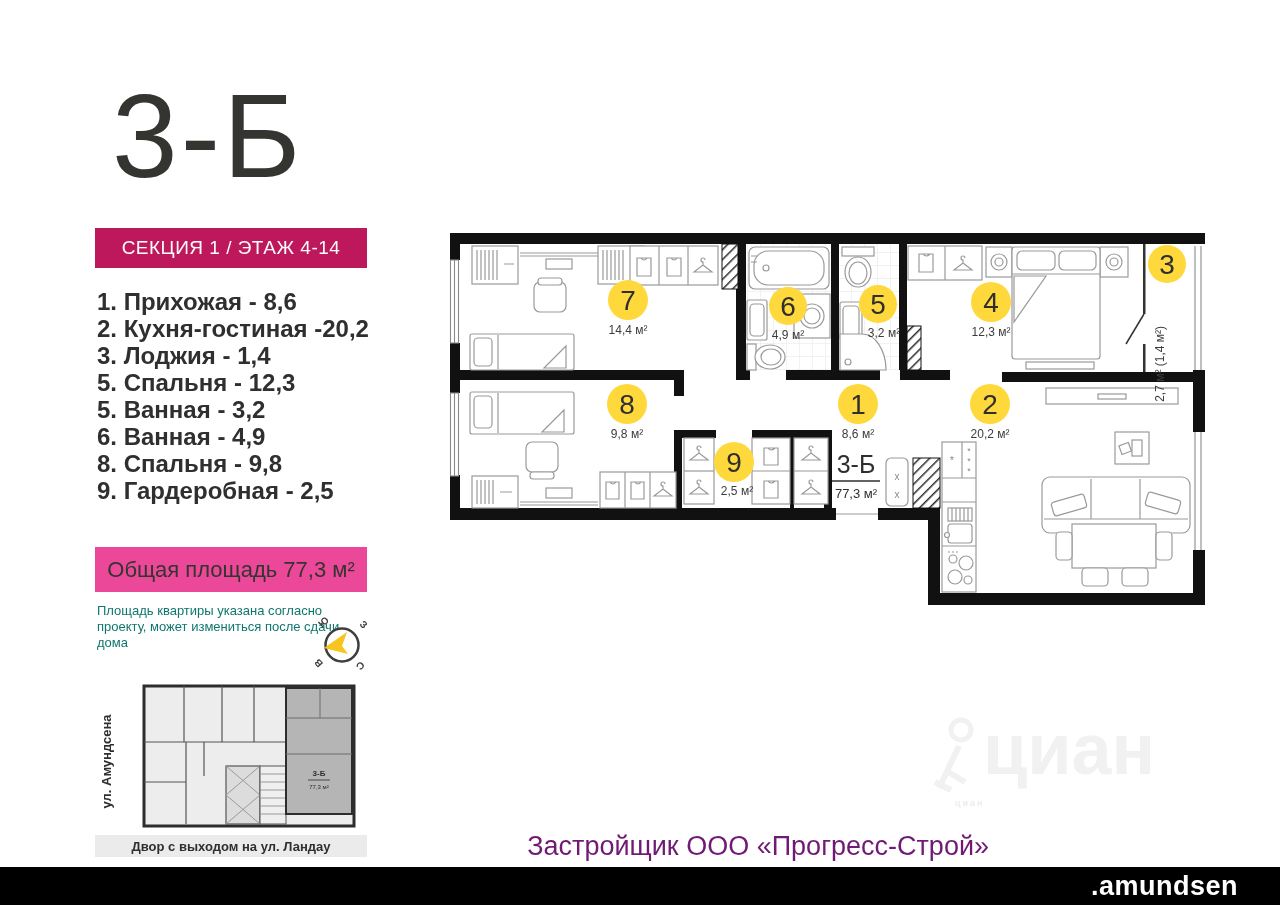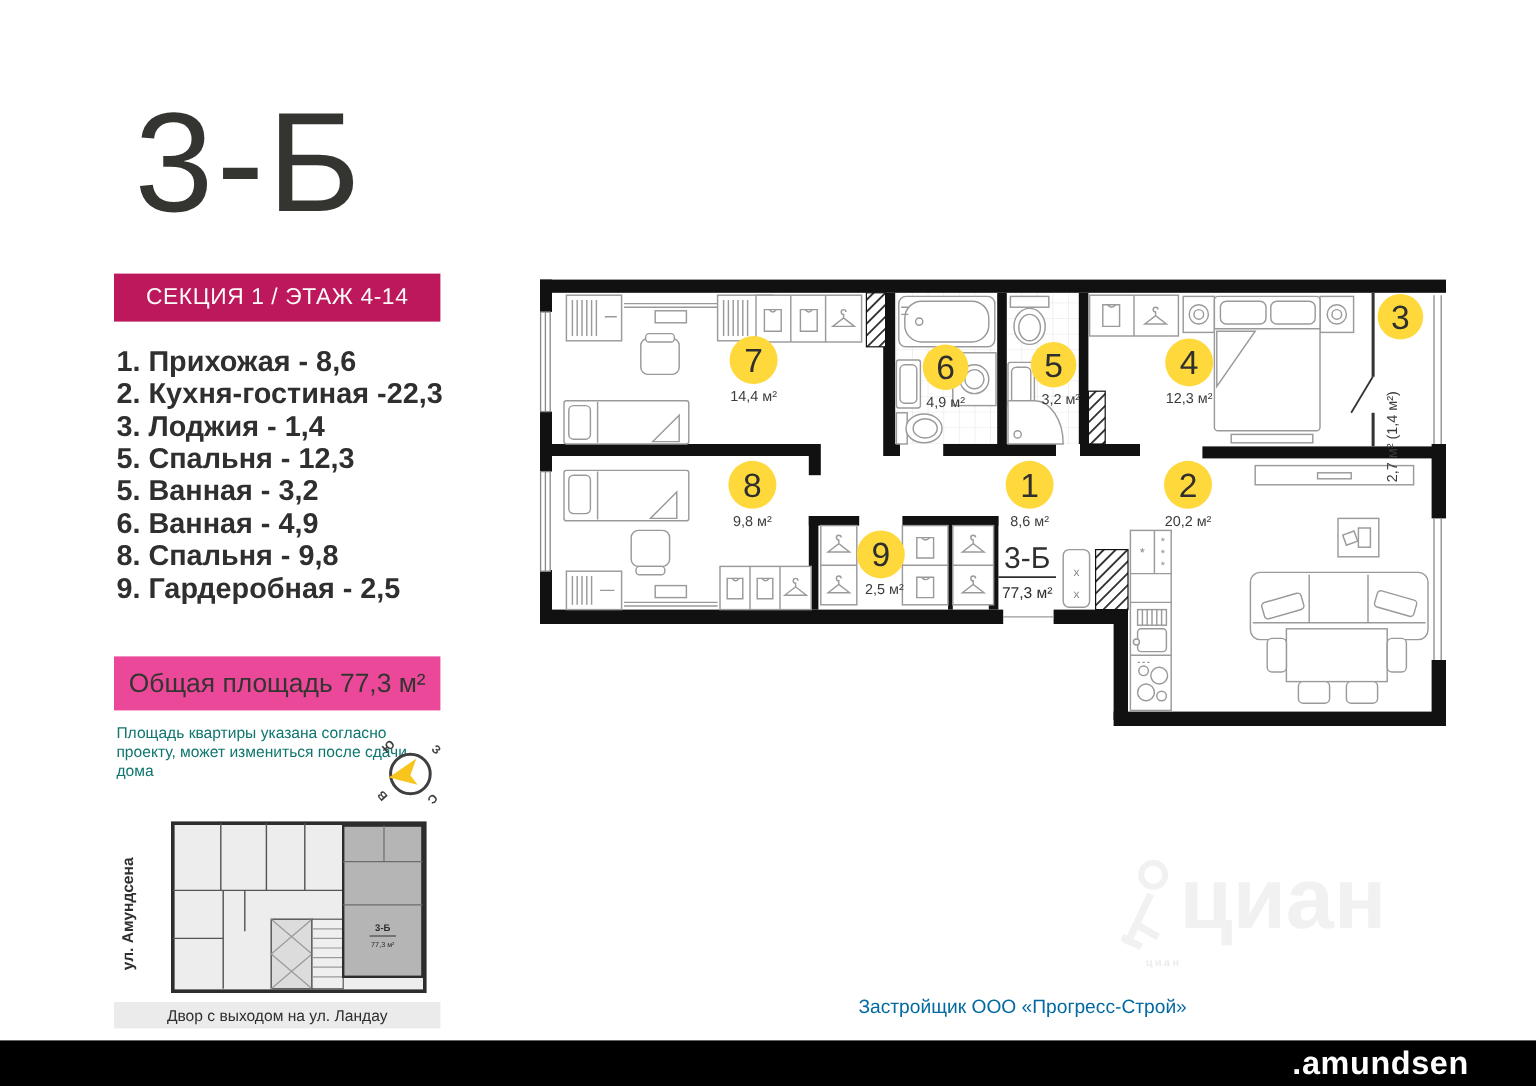--- a/index.html
+++ b/index.html
@@ -8,26 +8,26 @@
   #stage{position:relative;width:1044px;height:905px;background:#fff;}
 
   #title{left:112px;top:68px;width:300px;font-size:118px;color:#343431;letter-spacing:3px;font-weight:400;}
   #sectionBox{left:95px;top:228px;width:272px;height:40px;background:#be185d;color:#fbfbfa;
               display:flex;align-items:center;justify-content:center;font-size:19px;letter-spacing:.5px;}
   #roomList{left:97px;top:288px;width:300px;font-size:24px;color:#2f2f2f;font-weight:bold;line-height:27px;}
   #areaBox{left:95px;top:547px;width:272px;height:45px;background:#ec4899;color:#343431;
            display:flex;align-items:center;justify-content:center;font-size:22px;}
   #disclaimer{left:97px;top:603px;width:262px;font-size:13px;line-height:16px;color:#0f766e;}
   #streetBar{left:95px;top:835px;width:272px;height:22px;background:#ebebeb;color:#2f2f2f;
-             display:flex;align-items:center;justify-content:center;font-size:13px;font-weight:normal;}
+             display:flex;align-items:center;justify-content:center;font-size:13px;font-weight:bold;}
   #streetSide{left:26px;top:754px;width:160px;text-align:center;font-size:13px;font-weight:bold;color:#2f2f2f;
               transform:rotate(-90deg);}
-  #developer{right:55px;top:831px;font-size:16px;color:#0369a1;}
+  #developer{right:55px;top:831px;font-size:27px;color:#701a75;}
   #brandBar{left:0;top:867px;width:1280px;height:38px;background:#000;color:#fff;
-            display:flex;align-items:center;justify-content:flex-end;padding-right:56px;box-sizing:border-box;
+            display:flex;align-items:center;justify-content:flex-end;padding-right:42px;box-sizing:border-box;
             font-size:27px;font-weight:bold;letter-spacing:.5px;}
   #watermark{left:925px;top:708px;width:240px;height:120px;color:#f1f1f1;font-size:72px;font-weight:bold;}
   #watermark .wm-sub{font-size:9px;color:#ececec;letter-spacing:2px;}
 
   svg text{font-family:"Liberation Sans","DejaVu Sans",sans-serif;}
   .wall{fill:#111;}
   .furn{fill:#fff;stroke:#9a9a9a;stroke-width:1.2;}
   .furnln{stroke:#9a9a9a;stroke-width:1.2;fill:none;}
   .circ{fill:#ffd83b;}
   .rnum{font-size:28px;fill:#2f2f2f;text-anchor:middle;}
@@ -41,21 +41,21 @@
 <div id="stage">
 
   <div id="title" class="abs">3-Б</div>
 
   <div id="sectionBox" class="abs">
     <span>СЕКЦИЯ 1 / ЭТАЖ 4-14</span>
   </div>
 
   <div id="roomList" class="abs">
     <div>1. Прихожая - 8,6</div>
-    <div>2. Кухня-гостиная -22,3</div>
+    <div>2. Кухня-гостиная -20,2</div>
     <div>3. Лоджия - 1,4</div>
     <div>5. Спальня - 12,3</div>
     <div>5. Ванная - 3,2</div>
     <div>6. Ванная - 4,9</div>
     <div>8. Спальня - 9,8</div>
     <div>9. Гардеробная - 2,5</div>
   </div>
 
   <div id="areaBox" class="abs">
     <span>Общая площадь 77,3 м²</span>

